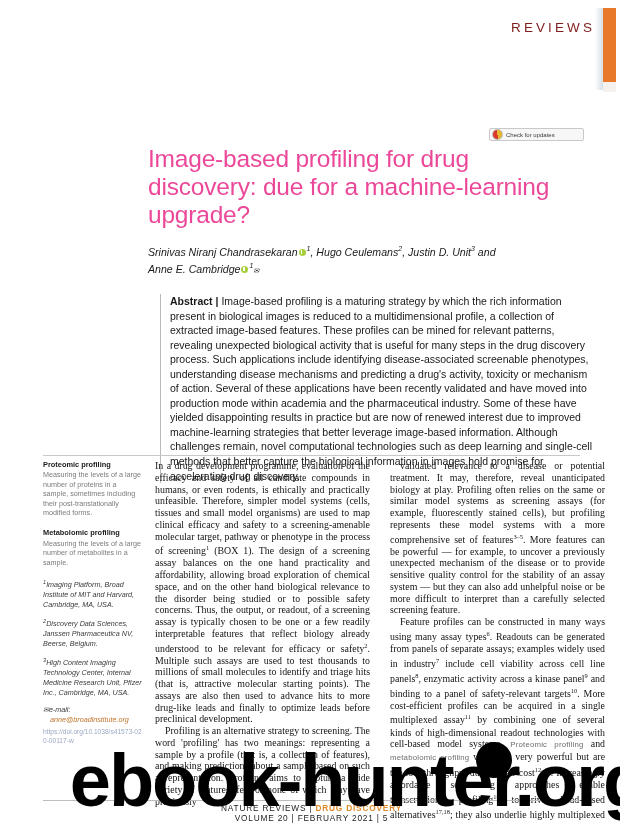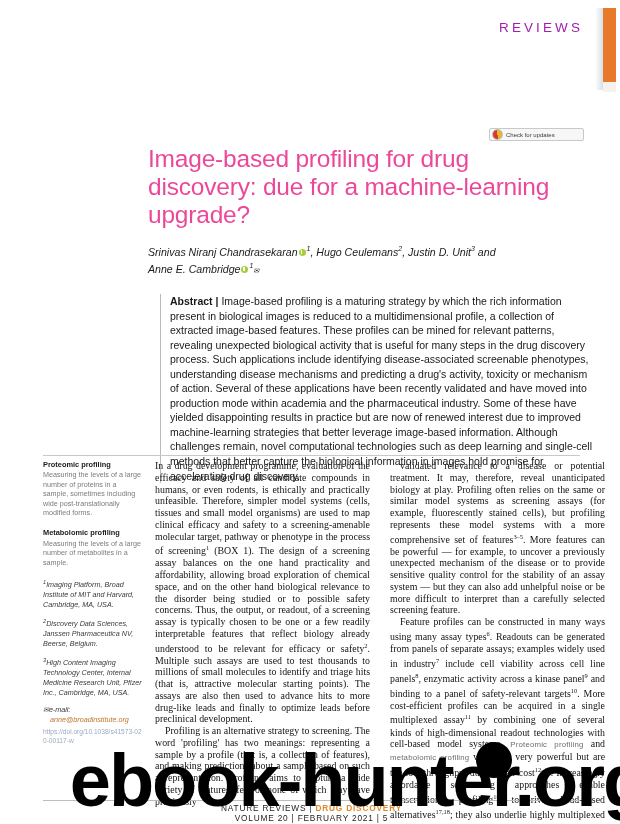--- a/index.html
+++ b/index.html
@@ -30,22 +30,23 @@
     background:#f4f1ee;
   }
 
   
   .reviews-head{
     position:absolute;left:0;top:20px;width:583px;
     text-align:right;
     font-family:"Liberation Sans", sans-serif;
     font-size:13.5px;
     letter-spacing:3.1px;
-    color:#a21caf;
+    color:#7f1d1d;
     font-weight:400;
+    padding-left:12px;
   }
 
   
   .crossmark{
     position:absolute;left:489px;top:128px;
     width:95px;height:13px;
     border:1px solid #c9c9c9;
     border-radius:2px;
     background:#f7f7f7;
     display:flex;align-items:center;
@@ -237,21 +238,21 @@
   <div class="abstract-box">
     <p><b>Abstract | </b><span>Image-based profiling is a maturing strategy by which the rich information present in biological images is reduced to a multidimensional profile, a collection of extracted image-based features. These profiles can be mined for relevant patterns, revealing unexpected biological activity that is useful for many steps in the drug discovery process. Such applications include identifying disease-associated screenable phenotypes, understanding disease mechanisms and predicting a drug's activity, toxicity or mechanism of action. Several of these applications have been recently validated and have moved into production mode within academia and the pharmaceutical industry. Some of these have yielded disappointing results in practice but are now of renewed interest due to improved machine-learning strategies that better leverage image-based information. Although challenges remain, novel computational technologies such as deep learning and single-cell methods that better capture the biological information in images hold promise for accelerating drug discovery.</span></p>
   </div>
 
   <div class="body-rule"></div>
 
   <div class="side-col">
     <div id="defs">
         <div class="deffbox">
           <div class="def-term">Proteomic profiling</div>
-          <div class="def-text">Measuring the levels of a large number of proteins in a sample, sometimes including wide post-translationally modified forms.</div>
+          <div class="def-text">Measuring the levels of a large number of proteins in a sample, sometimes including their post-translationally modified forms.</div>
         </div>
         <div class="deffbox">
           <div class="def-term">Metabolomic profiling</div>
           <div class="def-text">Measuring the levels of a large number of metabolites in a sample.</div>
         </div>
       </div>
     <div id="affils">
         <div class="affil"><sup>1</sup>Imaging Platform, Broad Institute of MIT and Harvard, Cambridge, MA, USA.</div>
         <div class="affil"><sup>2</sup>Discovery Data Sciences, Janssen Pharmaceutica NV, Beerse, Belgium.</div>
         <div class="affil"><sup>3</sup>High Content Imaging Technology Center, Internal Medicine Research Unit, Pfizer Inc., Cambridge, MA, USA.</div>

